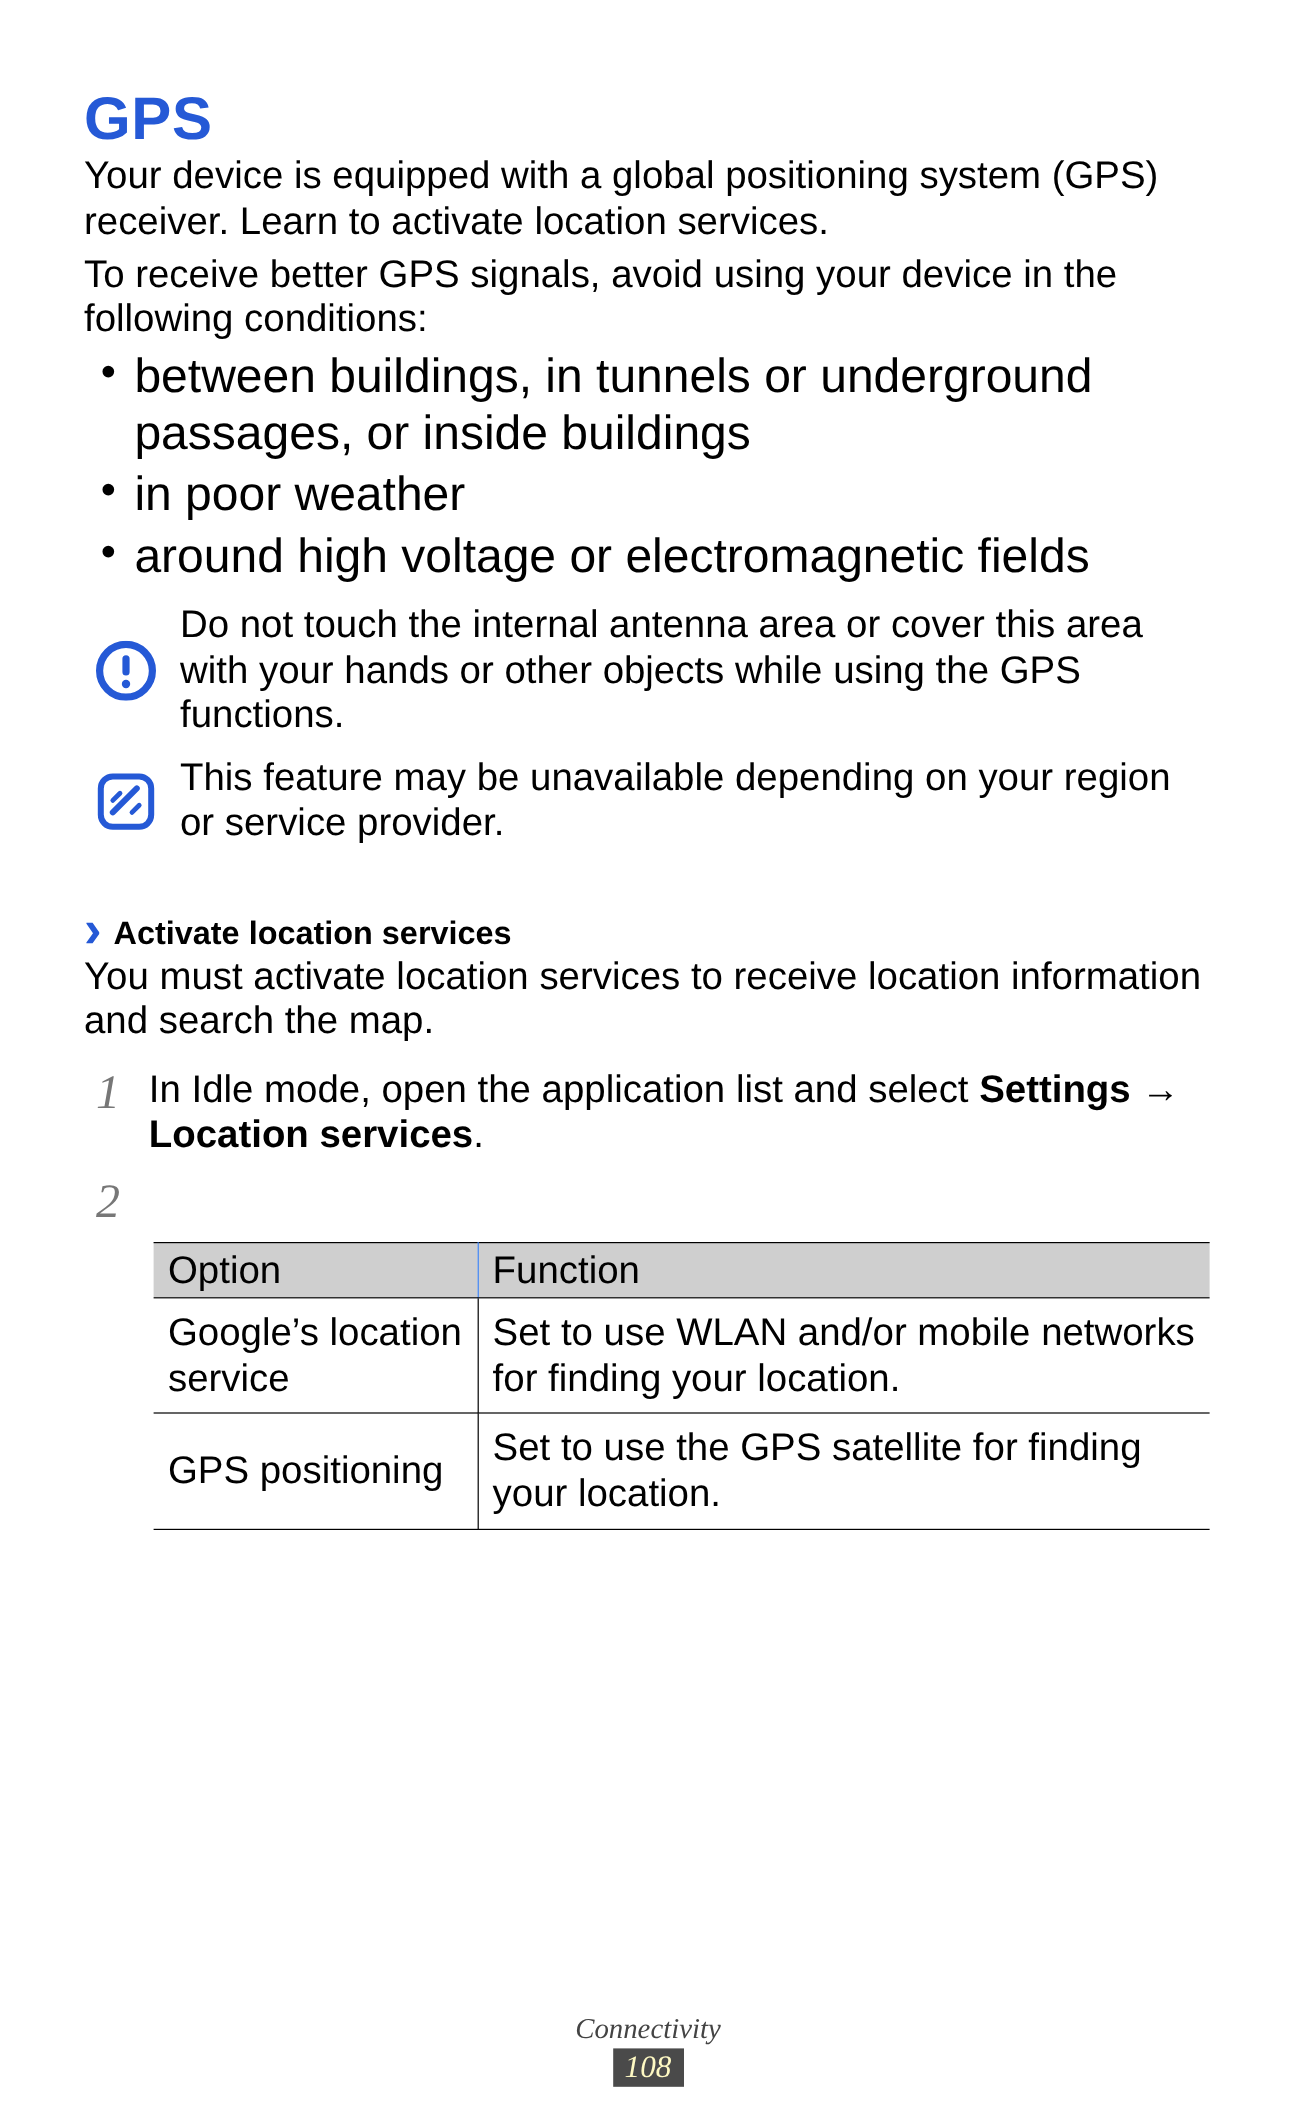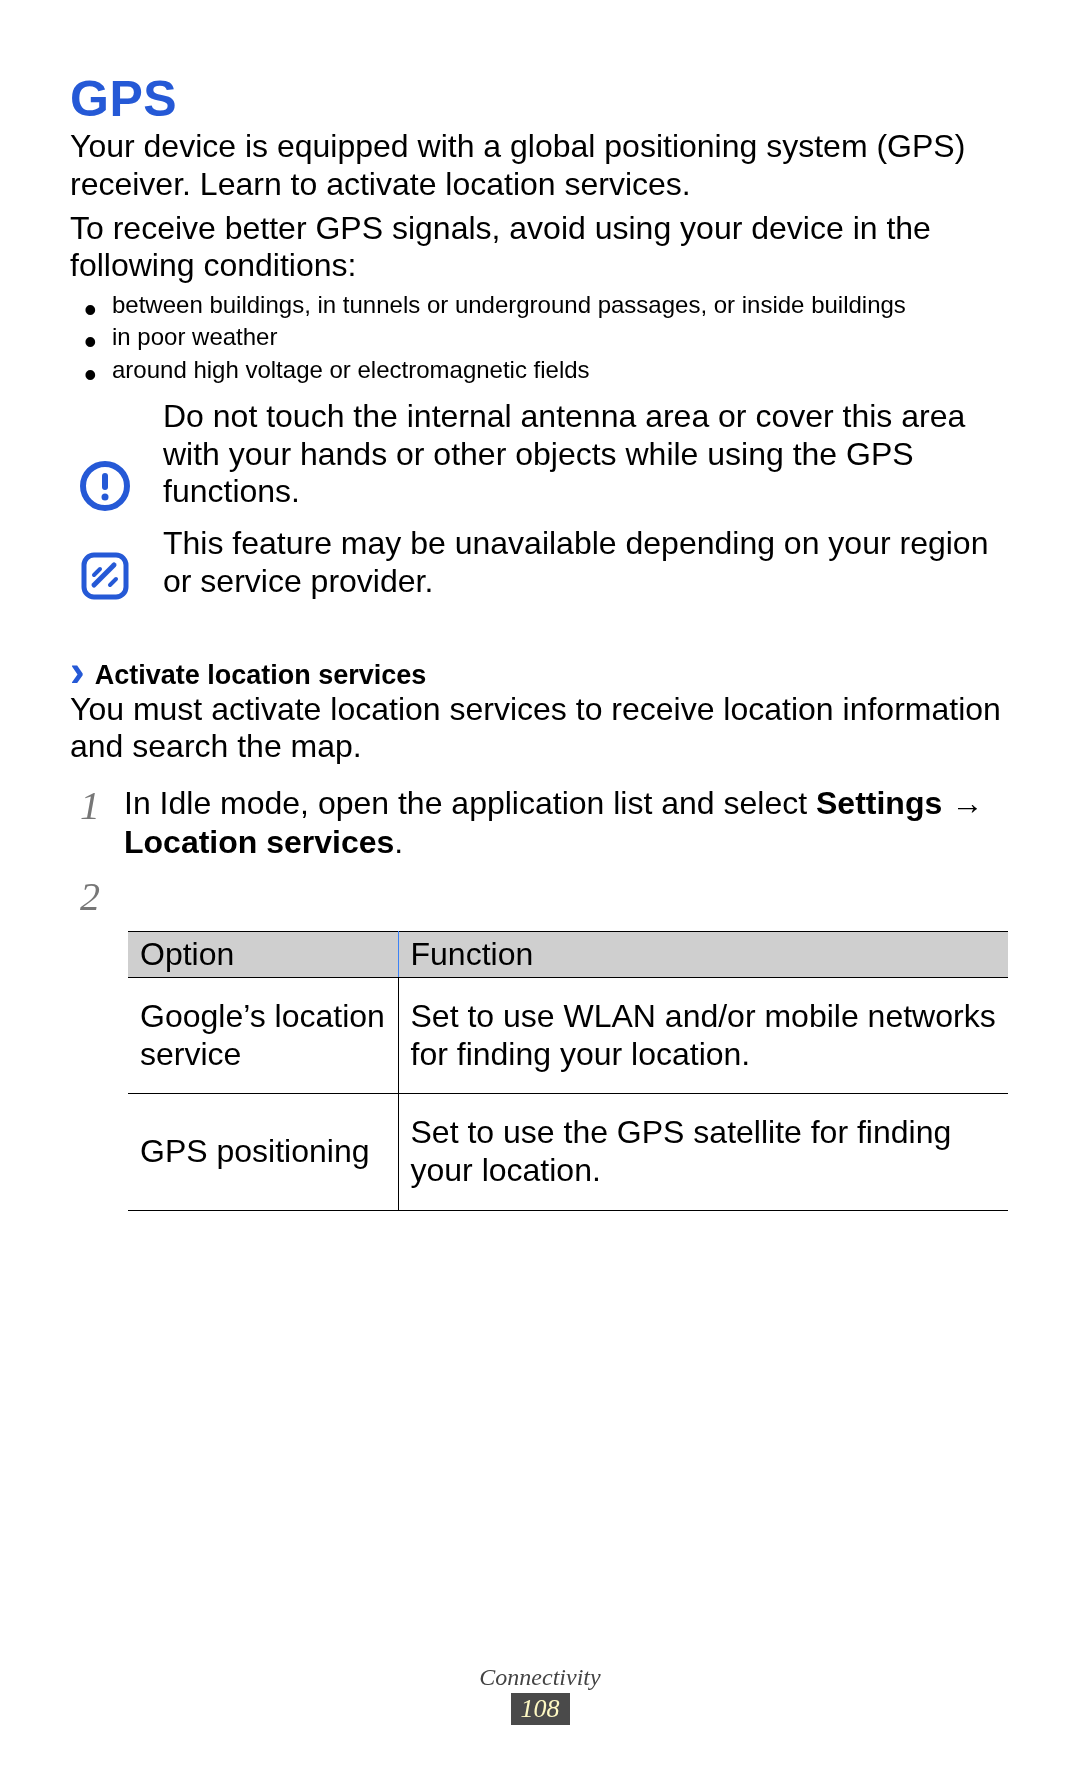--- a/index.html
+++ b/index.html
@@ -1,40 +1,40 @@
 <!DOCTYPE html>
 <html><head>
 <meta charset="utf-8">
 <style>
   * { margin: 0; padding: 0; box-sizing: border-box; }
   html, body { width: 1080px; height: 1771px; background: #fff; font-family: "Segoe UI", "Helvetica Neue", Arial, sans-serif; color: #000; }
   .page { padding: 70px 70px 0 70px; height: 100%; position: relative; }
   .h1 { color: #2559d6; font-weight: 700; font-size: 50px; letter-spacing: 0.5px; }
   .p { font-size: 32px; line-height: 1.18; margin-bottom: 6px; }
   ul.bullets { list-style: none; padding-left: 28px; margin-top: 6px; }
-  ul.bullets li { position: relative; font-size: 24px; line-height: 1.18; padding-left: 14px; margin-bottom: 4px; }
+  ul.bullets li { position: relative; font-size: 40px; line-height: 1.18; padding-left: 14px; margin-bottom: 4px; }
   ul.bullets li::before { content: "•"; position: absolute; left: -14px; top: -2px; font-size: 36px; }
-  .callout { display: flex; align-items: flex-end; gap: 33px; padding-left: 10px; margin-top: 14px; }
+  .callout { display: flex; align-items: center; gap: 20px; padding-left: 10px; margin-top: 14px; }
   .callout .icon { flex: 0 0 50px; width: 50px; height: 50px; margin-top: 2px; }
   .callout .text { font-size: 32px; line-height: 1.18; }
   .sub-h { display: flex; align-items: baseline; gap: 10px; margin-top: 46px; }
   .sub-h .chev { color: #2559d6; font-weight: 700; font-size: 44px; line-height: 1; transform: translateY(2px); }
   .sub-h h2 { font-weight: 700; font-size: 27px; }
   .steps { margin-top: 18px; }
   .step { display: flex; align-items: flex-start; gap: 14px; margin-bottom: 14px; }
   .step .num { width: 40px; flex: 0 0 40px; text-align: center; font-style: italic; font-family: Georgia, "Times New Roman", serif; font-size: 40px; font-weight: 400; color: #777; line-height: 1; padding-top: 2px; }
   .step .body { font-size: 32px; line-height: 1.2; flex: 1; }
   .step .body .arrow { font-size: 32px; }
   .step .body b { font-weight: 700; }
   table.opts { border-collapse: collapse; width: 880px; margin-left: 58px; margin-top: 8px; font-size: 32px; }
   table.opts th { background: #cfcfcf; border: 1px solid #000; border-left: none; border-right: none; text-align: left; font-weight: 400; padding: 4px 12px; }
   table.opts th.col1 { width: 270px; border-right: 1px solid #3b82f6; }
-  table.opts td { border-bottom: 1px solid #000; padding: 20px 12px; vertical-align: middle; line-height: 1.18; margin-top: 24px; }
+  table.opts td { border-bottom: 1px solid #000; padding: 10px 12px; vertical-align: middle; line-height: 1.18; margin-top: 24px; }
   table.opts td.col1 { border-right: 1px solid #000; }
-  .footer { position: absolute; bottom: 46px; left: 0; width: 100%; text-align: center; }
+  .footer { position: absolute; bottom: 32px; left: 0; width: 100%; text-align: center; }
   .footer .section { font-style: italic; font-family: Georgia, "Times New Roman", serif; font-size: 24px; color: #444; display: block; margin-bottom: 2px; }
   .footer .pagenum { display: inline-block; background: #4a4a4a; color: #fef9c3; font-style: italic; font-family: Georgia, "Times New Roman", serif; font-size: 26px; padding: 1px 10px; }
 </style>
 </head>
 <body>
 
 <div class="page">
   <h1 class="h1">GPS</h1>
 
   <p class="p">Your device is equipped with a global positioning system (GPS) receiver. Learn to activate location services.</p>

